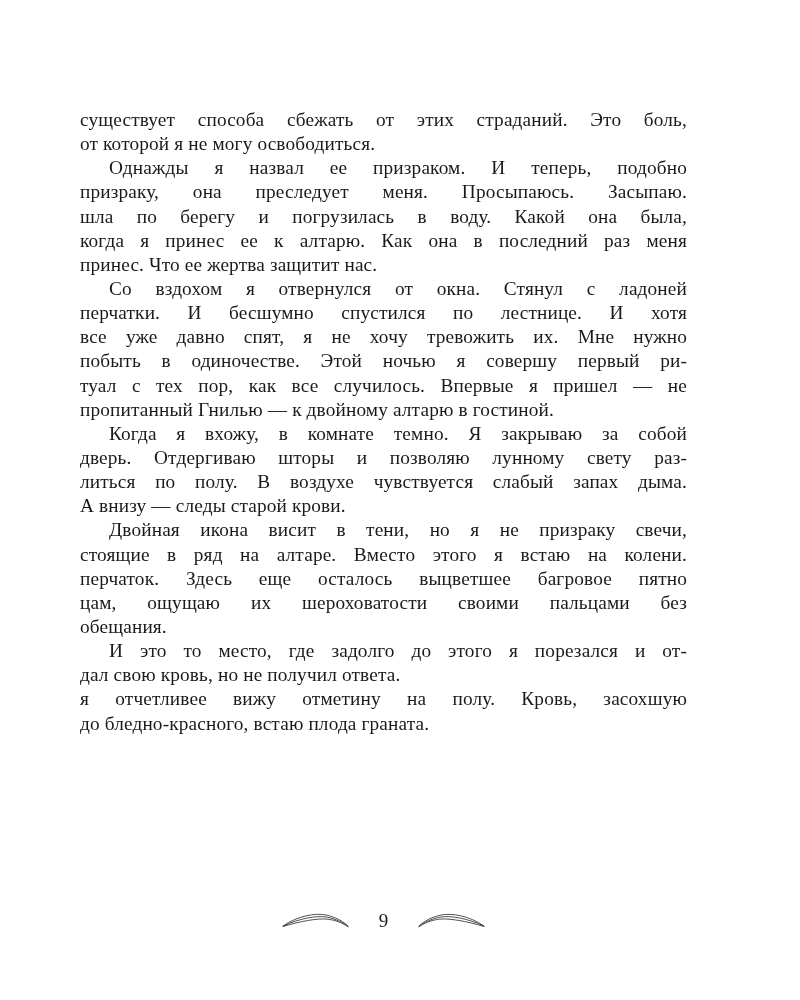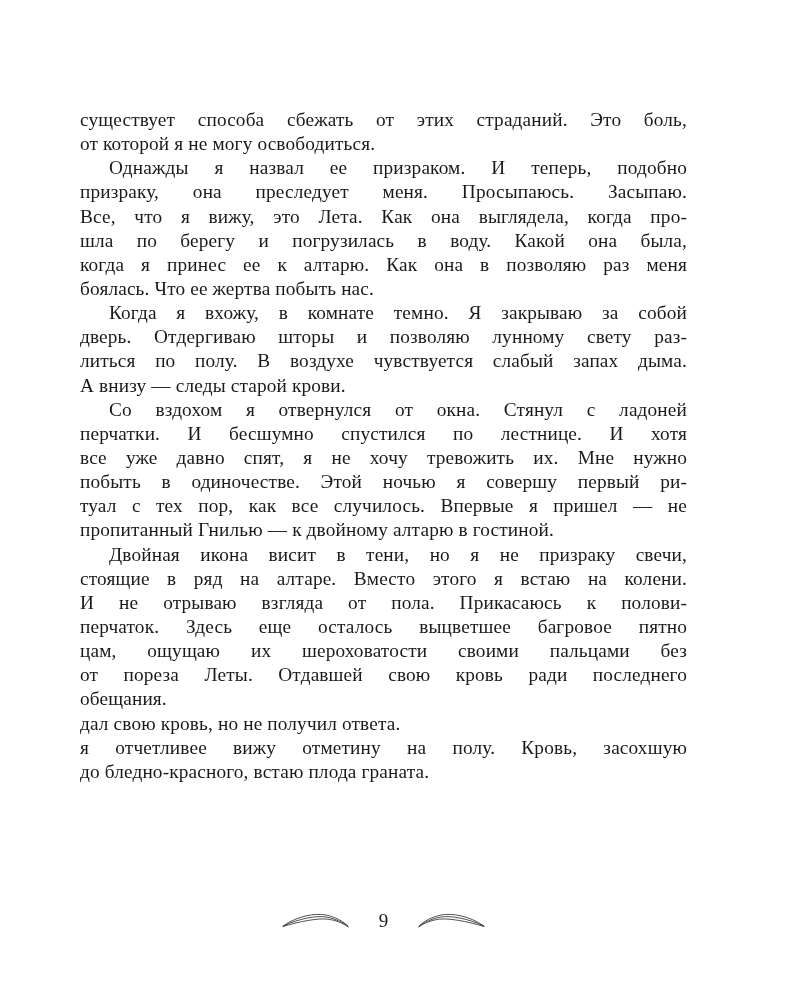--- a/index.html
+++ b/index.html
@@ -78,51 +78,49 @@
 <div class="book-page">
 
   <div class="text-block">
       <div class="paragraph">
         <div class="text-line">существует способа сбежать от этих страданий. Это боль,</div>
         <div class="text-line last">от которой я не могу освободиться.</div>
       </div>
       <div class="paragraph">
         <div class="text-line indent">Однажды я назвал ее призраком. И теперь, подобно</div>
         <div class="text-line">призраку, она преследует меня. Просыпаюсь. Засыпаю.</div>
-        <div class="text-line">Все, что я вижу, это Лета. Как она выглядела, когда про-</div>
         <div class="text-line">шла по берегу и погрузилась в воду. Какой она была,</div>
-        <div class="text-line">когда я принес ее к алтарю. Как она в позволяю раз меня</div>
+        <div class="text-line">когда я принес ее к алтарю. Как она в последний раз меня</div>
       </div>
       <div class="paragraph">
-        <div class="text-line last">боялась. Что ее жертва побыть нас.</div>
-      </div>
-      <div class="paragraph">
-        <div class="text-line indent">Когда я вхожу, в комнате темно. Я закрываю за собой</div>
-        <div class="text-line">дверь. Отдергиваю шторы и позволяю лунному свету раз-</div>
-        <div class="text-line">литься по полу. В воздухе чувствуется слабый запах дыма.</div>
-        <div class="text-line last">А внизу — следы старой крови.</div>
+        <div class="text-line last">принес. Что ее жертва защитит нас.</div>
       </div>
       <div class="paragraph">
         <div class="text-line indent">Со вздохом я отвернулся от окна. Стянул с ладоней</div>
         <div class="text-line">перчатки. И бесшумно спустился по лестнице. И хотя</div>
         <div class="text-line">все уже давно спят, я не хочу тревожить их. Мне нужно</div>
         <div class="text-line">побыть в одиночестве. Этой ночью я совершу первый ри-</div>
         <div class="text-line">туал с тех пор, как все случилось. Впервые я пришел — не</div>
         <div class="text-line last">пропитанный Гнилью — к двойному алтарю в гостиной.</div>
       </div>
       <div class="paragraph">
+        <div class="text-line indent">Когда я вхожу, в комнате темно. Я закрываю за собой</div>
+        <div class="text-line">дверь. Отдергиваю шторы и позволяю лунному свету раз-</div>
+        <div class="text-line">литься по полу. В воздухе чувствуется слабый запах дыма.</div>
+        <div class="text-line last">А внизу — следы старой крови.</div>
+      </div>
+      <div class="paragraph">
         <div class="text-line indent">Двойная икона висит в тени, но я не призраку свечи,</div>
         <div class="text-line">стоящие в ряд на алтаре. Вместо этого я встаю на колени.</div>
-        <div class="text-line">И не отрываю взгляда от пола. Прикасаюсь к полови-</div>
         <div class="text-line">перчаток. Здесь еще осталось выцветшее багровое пятно</div>
         <div class="text-line">цам, ощущаю их шероховатости своими пальцами без</div>
-        <div class="text-line">от пореза Леты. Отдавшей свою кровь ради последнего</div>
         <div class="text-line last">обещания.</div>
       </div>
       <div class="paragraph">
+        <div class="text-line indent">И это то место, где задолго до этого я порезался и от-</div>
         <div class="text-line last">дал свою кровь, но не получил ответа.</div>
       </div>
       <div class="paragraph">
         <div class="text-line">я отчетливее вижу отметину на полу. Кровь, засохшую</div>
         <div class="text-line last">до бледно-красного, встаю плода граната.</div>
       </div>
     </div>
 
   <div class="page-footer">
     <svg class="flourish" viewBox="0 0 100 28" xmlns="http://www.w3.org/2000/svg">

